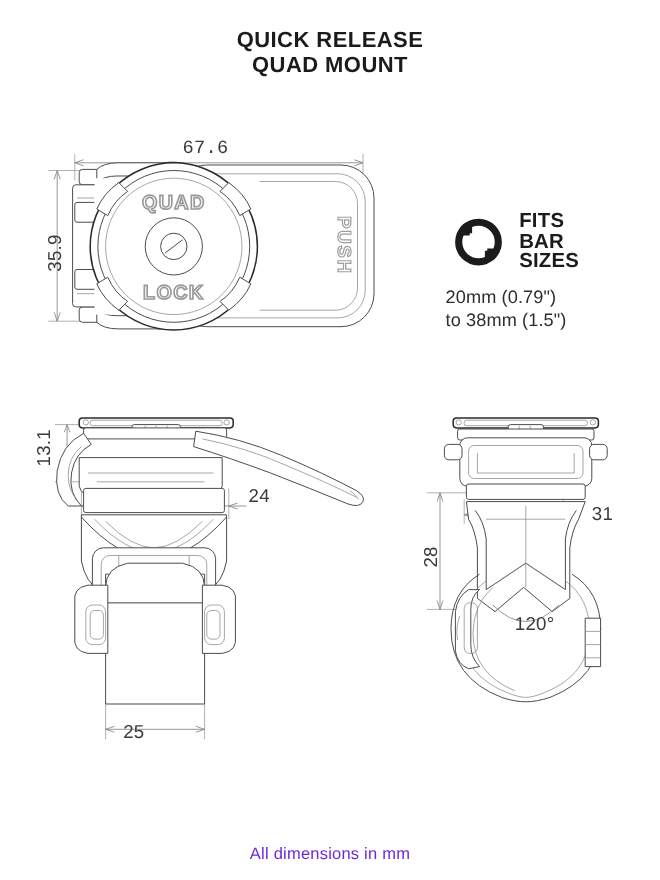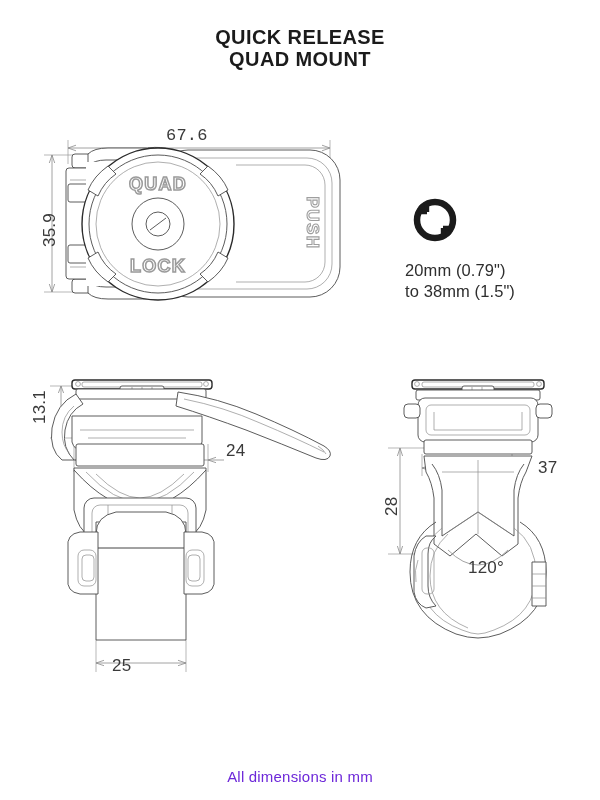--- a/index.html
+++ b/index.html
@@ -171,20 +171,25 @@
 
   <div id="fits-panel">
     <div id="fits-head">
       <svg id="fits-icon" width="58" height="58" viewBox="0 0 58 58">
         <circle cx="30" cy="30" r="18" fill="none" stroke="#1b1b1b" stroke-width="6.5"></circle>
         <path d="M15 15 L22 22" stroke="#1b1b1b" stroke-width="4.4" stroke-linecap="butt"></path>
         <path d="M22 22 L13.5 22 M22 22 L22 13.5" stroke="#1b1b1b" stroke-width="4.4" fill="none"></path>
         <path d="M45 45 L38 38" stroke="#1b1b1b" stroke-width="4.4" stroke-linecap="butt"></path>
         <path d="M38 38 L46.5 38 M38 38 L38 46.5" stroke="#1b1b1b" stroke-width="4.4" fill="none"></path>
       </svg>
+      <div id="fits-words">
+        <span>FITS</span>
+        <span>BAR</span>
+        <span>SIZES</span>
+      </div>
     </div>
     <div id="fits-range">
       <span>20mm (0.79")</span>
       <span>to 38mm (1.5")</span>
     </div>
   </div>
 
   <svg class="draw" id="svg-side-view" style="left:28px; top:372px;" width="345" height="330" viewBox="0 0 345 330">
 
     <g>
@@ -380,19 +385,19 @@
 
       <path class="fillw" d="M154 190 l14 0 l0 44 l-14 0 z"></path>
       <line class="ln-t" x1="154" y1="202" x2="168" y2="202"></line>
       <line class="ln-t" x1="154" y1="214" x2="168" y2="214"></line>
       <line class="ln-t" x1="154" y1="226" x2="168" y2="226"></line>
 
       <path class="dimline" d="M70 178 q30 30 60 0" stroke-dasharray="0" stroke="#9a9a9a"></path>
     </g>
   </svg>
 
-  <div class="dim" id="dim-26" style="left:538px; top:458px;">37</div>
+  <div class="dim" id="dim-26" style="left:538px; top:458px;">31</div>
   <div class="dim" id="dim-28" style="left:382px; top:516px; transform-origin:0 0; transform:rotate(-90deg);">28</div>
   <div class="dim" id="dim-120" style="left:468px; top:558px;">120°</div>
 
   <div id="footer-note">All dimensions in mm</div>
 
 </div>
 
 </body></html>

